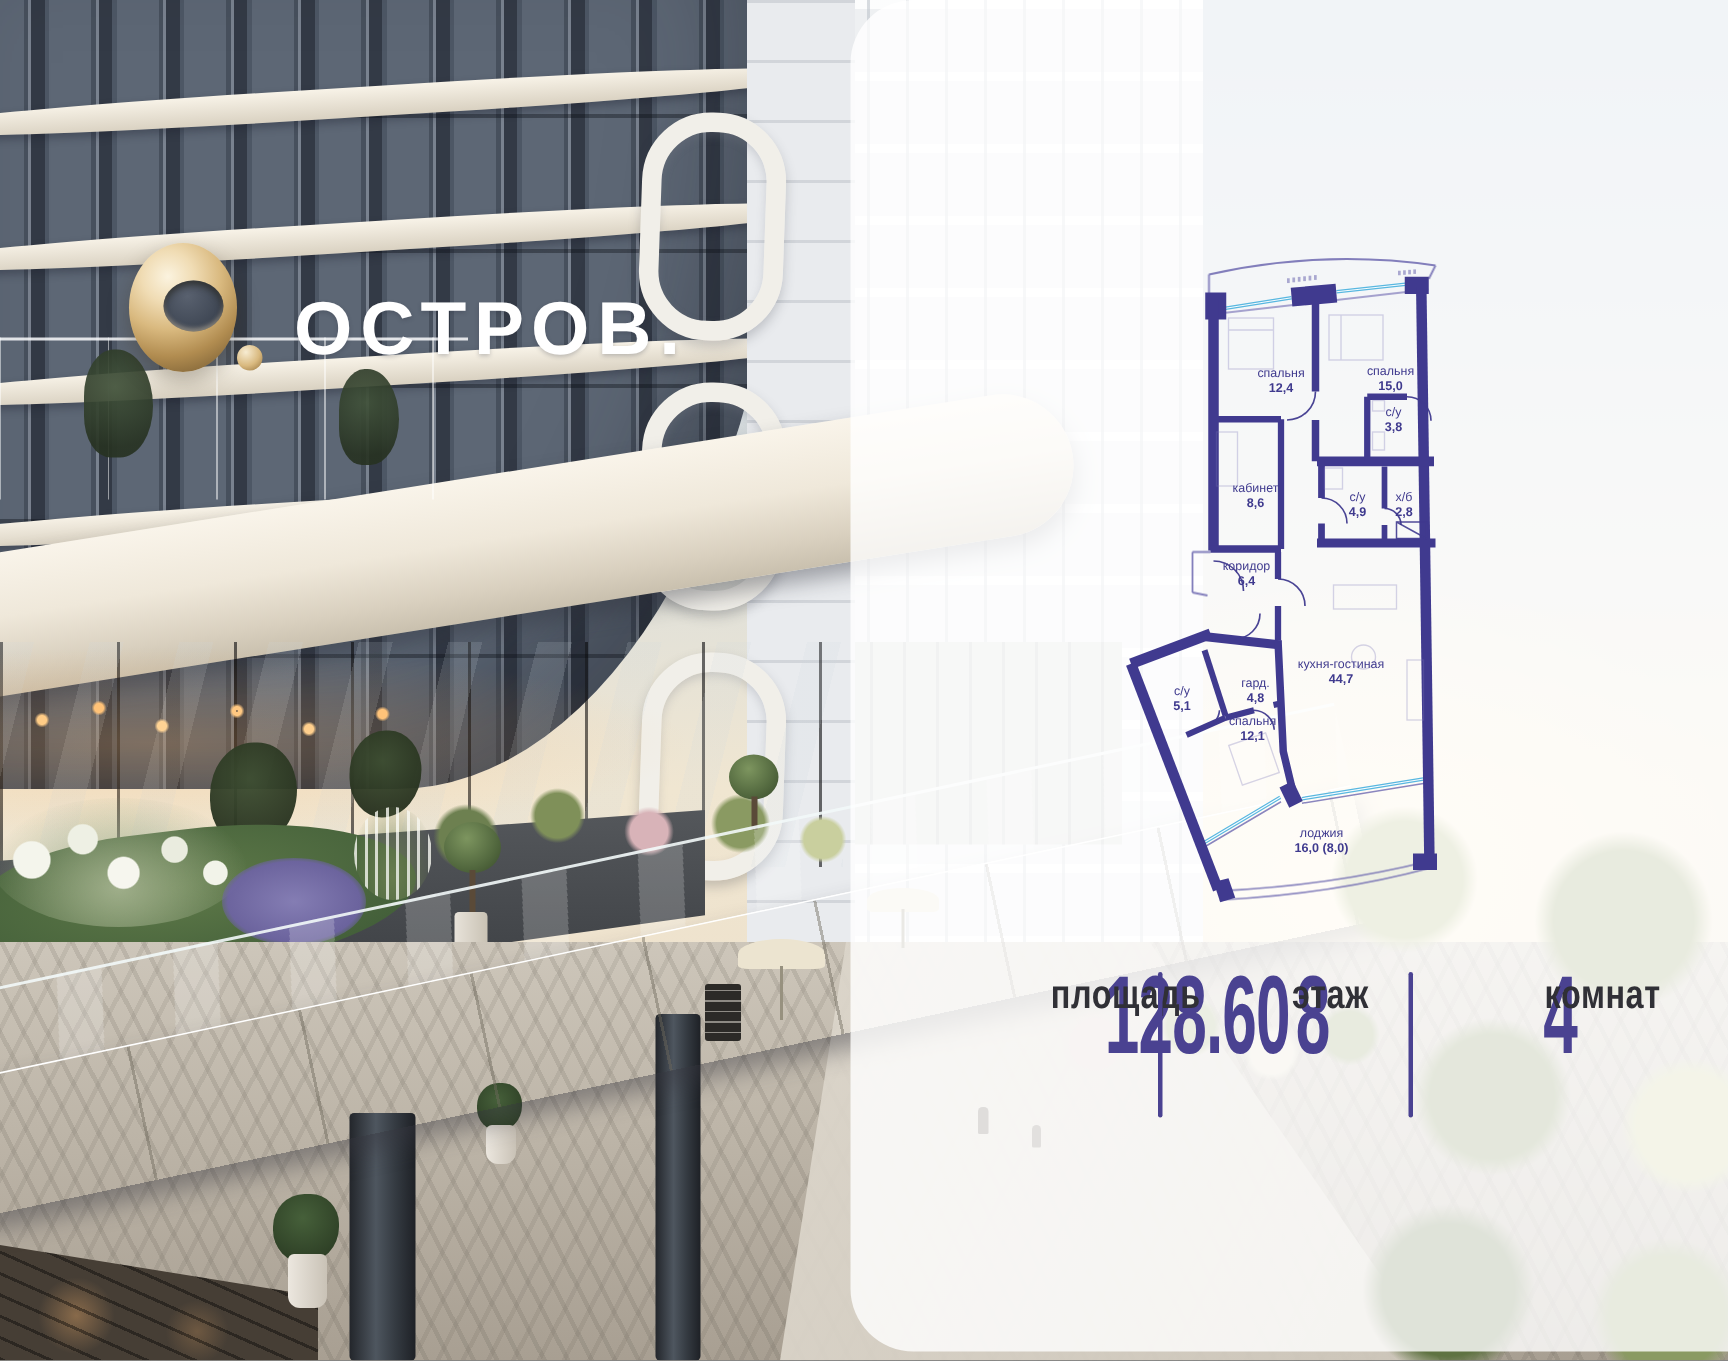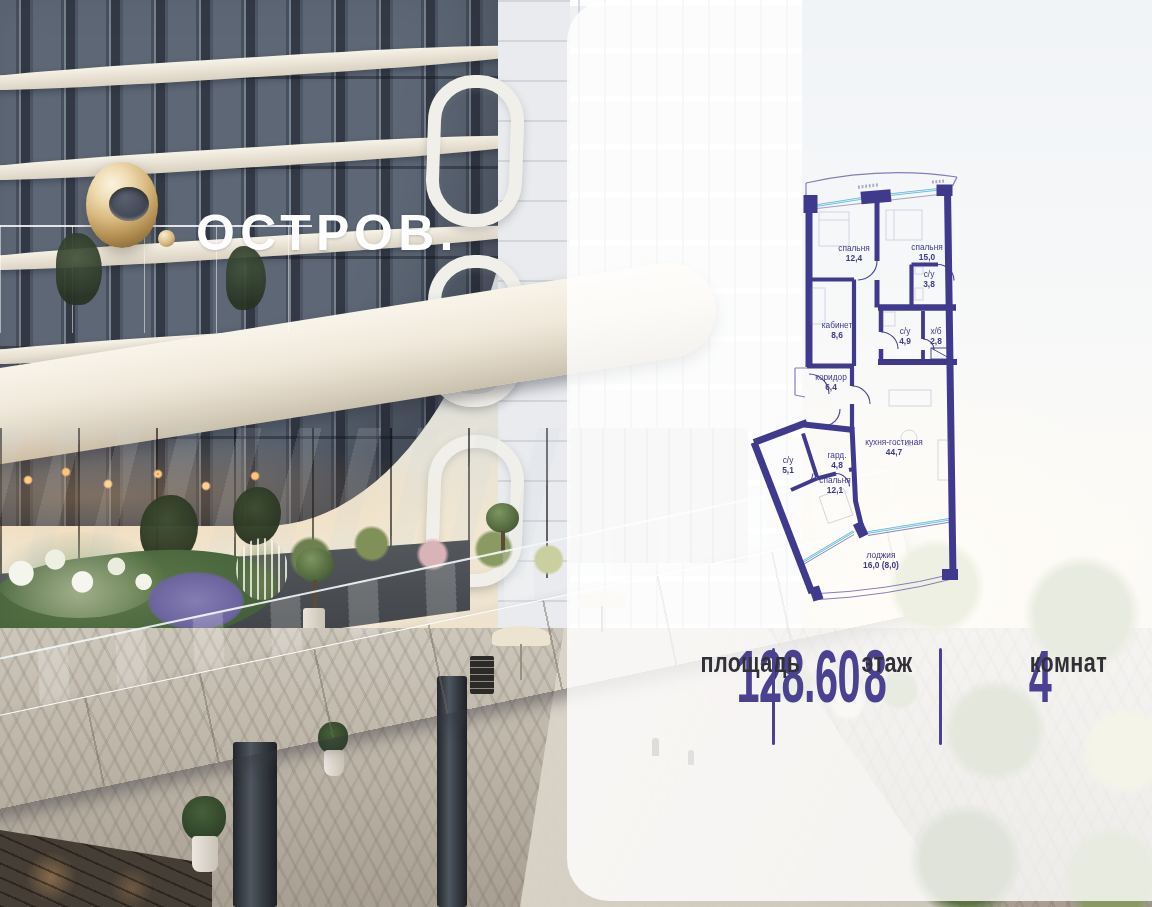--- a/index.html
+++ b/index.html
@@ -123,21 +123,21 @@
 
   
   .torus{left:86px;top:162px;width:72px;height:86px;border-radius:50%;
         background:radial-gradient(circle at 36% 26%,#fbf3df 0%,#f0dcb4 22%,#d9b97f 45%,#b18c50 68%,#8a6c3c 85%,#6f5731 100%);
         box-shadow:0 6px 14px rgba(60,50,30,.35);}
   .torus-hole{left:23px;top:25px;width:40px;height:34px;border-radius:50%;
         background:radial-gradient(circle at 40% 30%,#59616f,#3e4653 70%);
         box-shadow:inset 0 3px 5px rgba(30,25,15,.55),inset 0 -2px 3px rgba(255,235,200,.4);}
   .logo-dot{left:158px;top:230px;width:17px;height:17px;border-radius:50%;
         background:radial-gradient(circle at 35% 28%,#f7ecd2,#d9b97f 55%,#9a7843 95%);}
-  .brand-text{left:196px;top:204px;color:#fff;font-size:50px;font-weight:700;
+  .brand-text{left:196px;top:190px;color:#fff;font-size:50px;font-weight:700;
         letter-spacing:.105em;white-space:nowrap;text-shadow:0 1px 3px rgba(40,45,60,.25);}
 
   
   .card{left:567px;top:0;right:0;bottom:6px;background:rgba(255,255,255,.80);
         border-radius:42px 0 0 42px;}
   .plan{left:172px;top:150px;width:260px;height:470px;}
   .plan text{font-family:"Liberation Sans",sans-serif;fill:#3f3a8e;}
   .plan .nm{font-size:8.3px;}
   .plan .ar{font-size:8.4px;font-weight:bold;}
 

